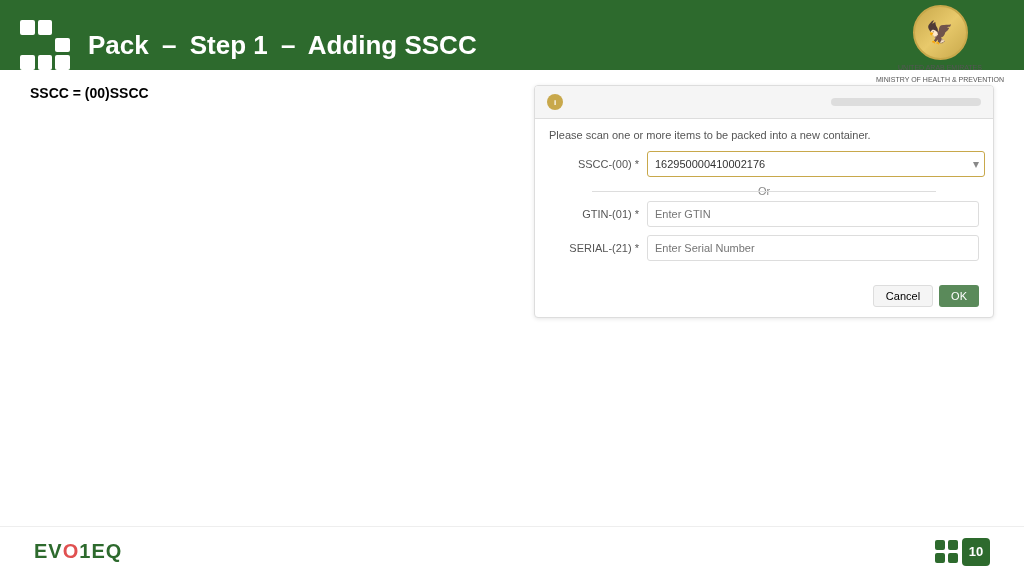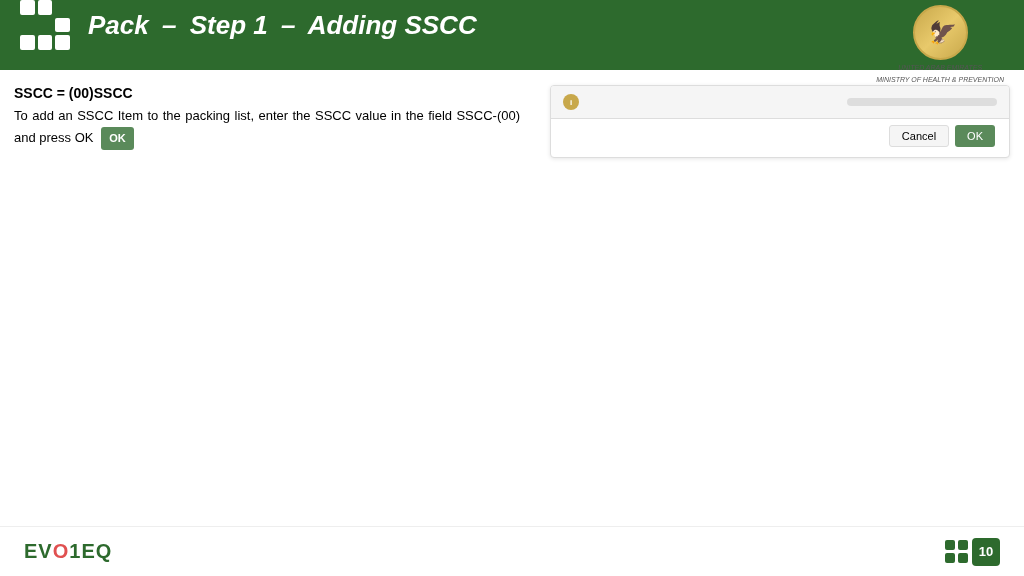--- a/index.html
+++ b/index.html
@@ -10,24 +10,23 @@
       height: 576px;
       overflow: hidden;
       position: relative;
     }
 
     
     .header {
       background: #2d6a2d;
       height: 70px;
       display: flex;
-      align-items: flex-start;
+      align-items: flex-end;
       padding: 0 20px;
       position: relative;
-      font-style: italic;
     }
     .header-logo {
       display: flex;
       align-items: center;
       gap: 8px;
     }
     .logo-squares {
       display: grid;
       grid-template-columns: 1fr 1fr 1fr;
       grid-template-rows: 1fr 1fr 1fr;
@@ -69,21 +68,21 @@
       font-size: 7px;
       color: #555;
       margin-top: 3px;
       text-align: center;
       line-height: 1.3;
     }
 
     
     .main {
       display: flex;
-      padding: 15px 14px;
+      padding: 15px 30px;
       gap: 20px;
       height: calc(576px - 70px - 50px);
     }
 
     
     .left-panel {
       flex: 1;
       padding-right: 10px;
     }
     .sscc-def {
@@ -341,21 +340,21 @@
     .footer {
       position: absolute;
       bottom: 0;
       left: 0;
       right: 0;
       height: 50px;
       background: #fff;
       display: flex;
       align-items: center;
       justify-content: space-between;
-      padding: 0 24px;
+      padding: 0 34px;
       border-top: 1px solid #eee;
     }
     .evoteq-logo {
       display: flex;
       align-items: center;
     }
     .evoteq-text {
       font-size: 20px;
       font-weight: 900;
       color: #2d6a2d;
@@ -425,32 +424,49 @@
   </div>
 </div>
 
 <div class="main">
 
   <div class="left-panel">
     <div class="sscc-def">
       <span class="bold">SSCC = (00)SSCC</span>
     </div>
 
-    <div class="instruction">
-      <span>To add an SSCC Item to the packing list, enter the SSCC value in the field SSCC-(00) and press OK</span>
-      <span class="ok-btn">OK</span>
-    </div>
 
   </div>
 
   <div class="right-panel">
     <div class="form-card">
       <div class="form-header">
         <div class="step-icon">i</div>
         <div class="form-header-right"></div>
+      </div>
+      <div class="form-body">
+        <div class="form-note">Please scan one or more items to be packed into a new container.</div>
+
+        <div class="form-row">
+          <div class="form-label">SSCC-(00) *</div>
+          <input class="form-input active" style="border-color: rgb(200, 168, 75);" value="162950000410002176">
+          <span class="form-select-arrow">▾</span>
+        </div>
+
+        <div class="or-divider">Or</div>
+
+        <div class="form-row">
+          <div class="form-label">GTIN-(01) *</div>
+          <input class="form-input placeholder" placeholder="Enter GTIN" style="">
+        </div>
+
+        <div class="form-row">
+          <div class="form-label">SERIAL-(21) *</div>
+          <input class="form-input placeholder" placeholder="Enter Serial Number" style="">
+        </div>
       </div>
       <div class="form-footer">
         <button class="btn-cancel">Cancel</button>
         <button class="btn-ok">OK</button>
       </div>
     </div>
   </div>
 
 </div>
 

